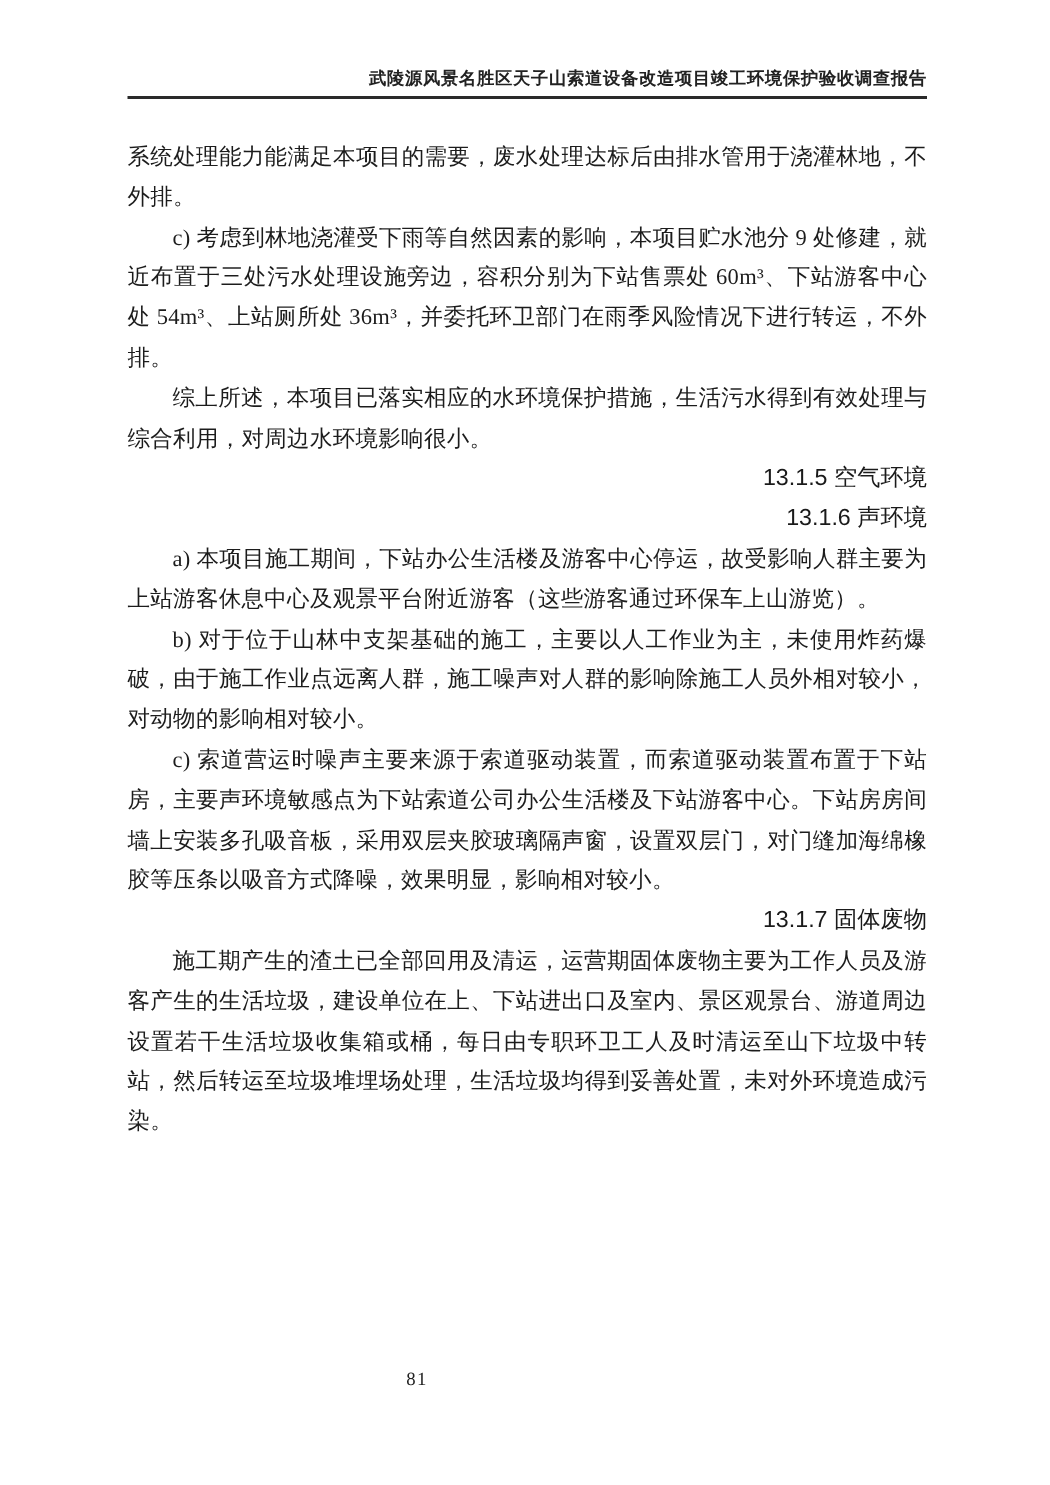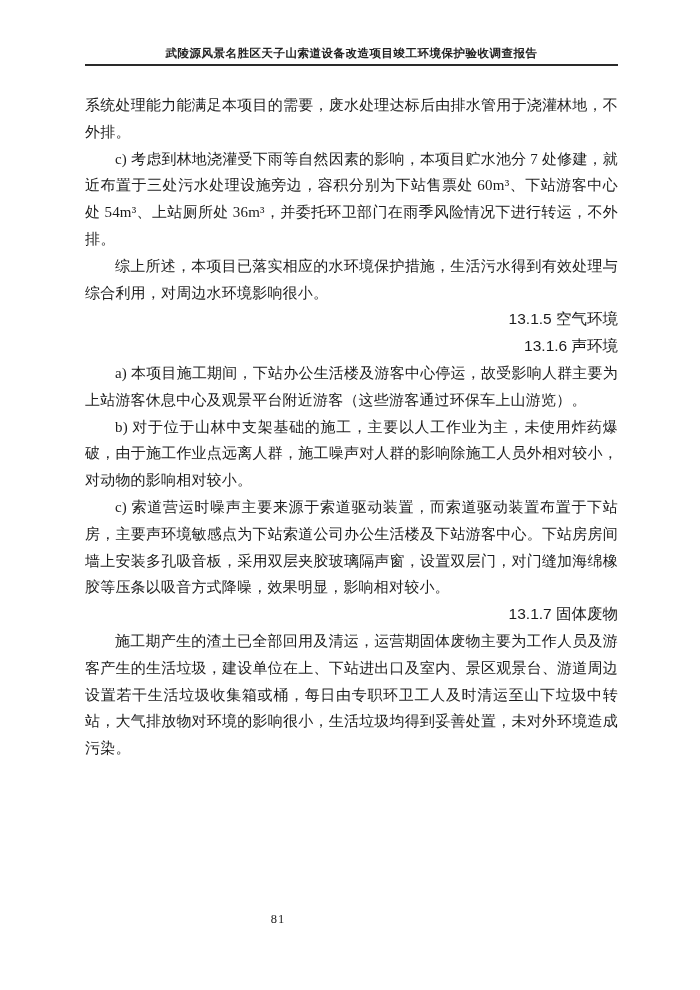--- a/index.html
+++ b/index.html
@@ -14,21 +14,21 @@
     background: #ffffff;
     overflow: hidden;
     font-family: "Liberation Serif", "DejaVu Serif", serif;
     color: #1c1c1c;
   }
   .page-header {
     position: absolute;
     top: 46px;
     left: 85px;
     width: 533px;
-    text-align: center;
+    text-align: right;
     font-size: 11.5px;
     font-weight: bold;
     letter-spacing: 0.5px;
     color: #222222;
     padding-bottom: 4px;
     border-bottom: 2px solid #2a2a2a;
     line-height: 14px;
   }
   .page-content {
     position: absolute;
@@ -73,38 +73,38 @@
 <body>
 
 <div class="page">
 
   <div class="page-header">武陵源风景名胜区天子山索道设备改造项目竣工环境保护验收调查报告</div>
 
   <div class="page-content">
 
     <p class="para noindent">系统处理能力能满足本项目的需要，废水处理达标后由排水管用于浇灌林地，不外排。</p>
 
-    <p class="para">c) 考虑到林地浇灌受下雨等自然因素的影响，本项目贮水池分 7 处修建，就近布置于三处污水处理设施旁边，容积分别为下站售票处 60m³、下站游客中心处 54m³、上站厕所处 36m³，并委托环卫部门在雨季风险情况下进行转运，不外排。</p>
+    <p class="para">c) 考虑到林地浇灌受下雨等自然因素的影响，本项目贮水池分 9 处修建，就近布置于三处污水处理设施旁边，容积分别为下站售票处 60m³、下站游客中心处 54m³、上站厕所处 36m³，并委托环卫部门在雨季风险情况下进行转运，不外排。</p>
 
     <p class="para">综上所述，本项目已落实相应的水环境保护措施，生活污水得到有效处理与综合利用，对周边水环境影响很小。</p>
 
     <p class="heading">13.1.5 空气环境</p>
 
 
     <p class="heading">13.1.6 声环境</p>
 
     <p class="para">a) 本项目施工期间，下站办公生活楼及游客中心停运，故受影响人群主要为上站游客休息中心及观景平台附近游客（这些游客通过环保车上山游览）。</p>
 
     <p class="para">b) 对于位于山林中支架基础的施工，主要以人工作业为主，未使用炸药爆破，由于施工作业点远离人群，施工噪声对人群的影响除施工人员外相对较小，对动物的影响相对较小。</p>
 
     <p class="para">c) 索道营运时噪声主要来源于索道驱动装置，而索道驱动装置布置于下站房，主要声环境敏感点为下站索道公司办公生活楼及下站游客中心。下站房房间墙上安装多孔吸音板，采用双层夹胶玻璃隔声窗，设置双层门，对门缝加海绵橡胶等压条以吸音方式降噪，效果明显，影响相对较小。</p>
 
     <p class="heading">13.1.7 固体废物</p>
 
-    <p class="para">施工期产生的渣土已全部回用及清运，运营期固体废物主要为工作人员及游客产生的生活垃圾，建设单位在上、下站进出口及室内、景区观景台、游道周边设置若干生活垃圾收集箱或桶，每日由专职环卫工人及时清运至山下垃圾中转站，大气排放物对环境的影响很小，生活垃圾均得到妥善处置，未对外环境造成污染。</p>
+    <p class="para">施工期产生的渣土已全部回用及清运，运营期固体废物主要为工作人员及游客产生的生活垃圾，建设单位在上、下站进出口及室内、景区观景台、游道周边设置若干生活垃圾收集箱或桶，每日由专职环卫工人及时清运至山下垃圾中转站，然后转运至垃圾堆埋场处理，生活垃圾均得到妥善处置，未对外环境造成污染。</p>
 
 
 
   </div>
 
   <div class="page-footer">81</div>
 
 </div>
 
 </body></html>

